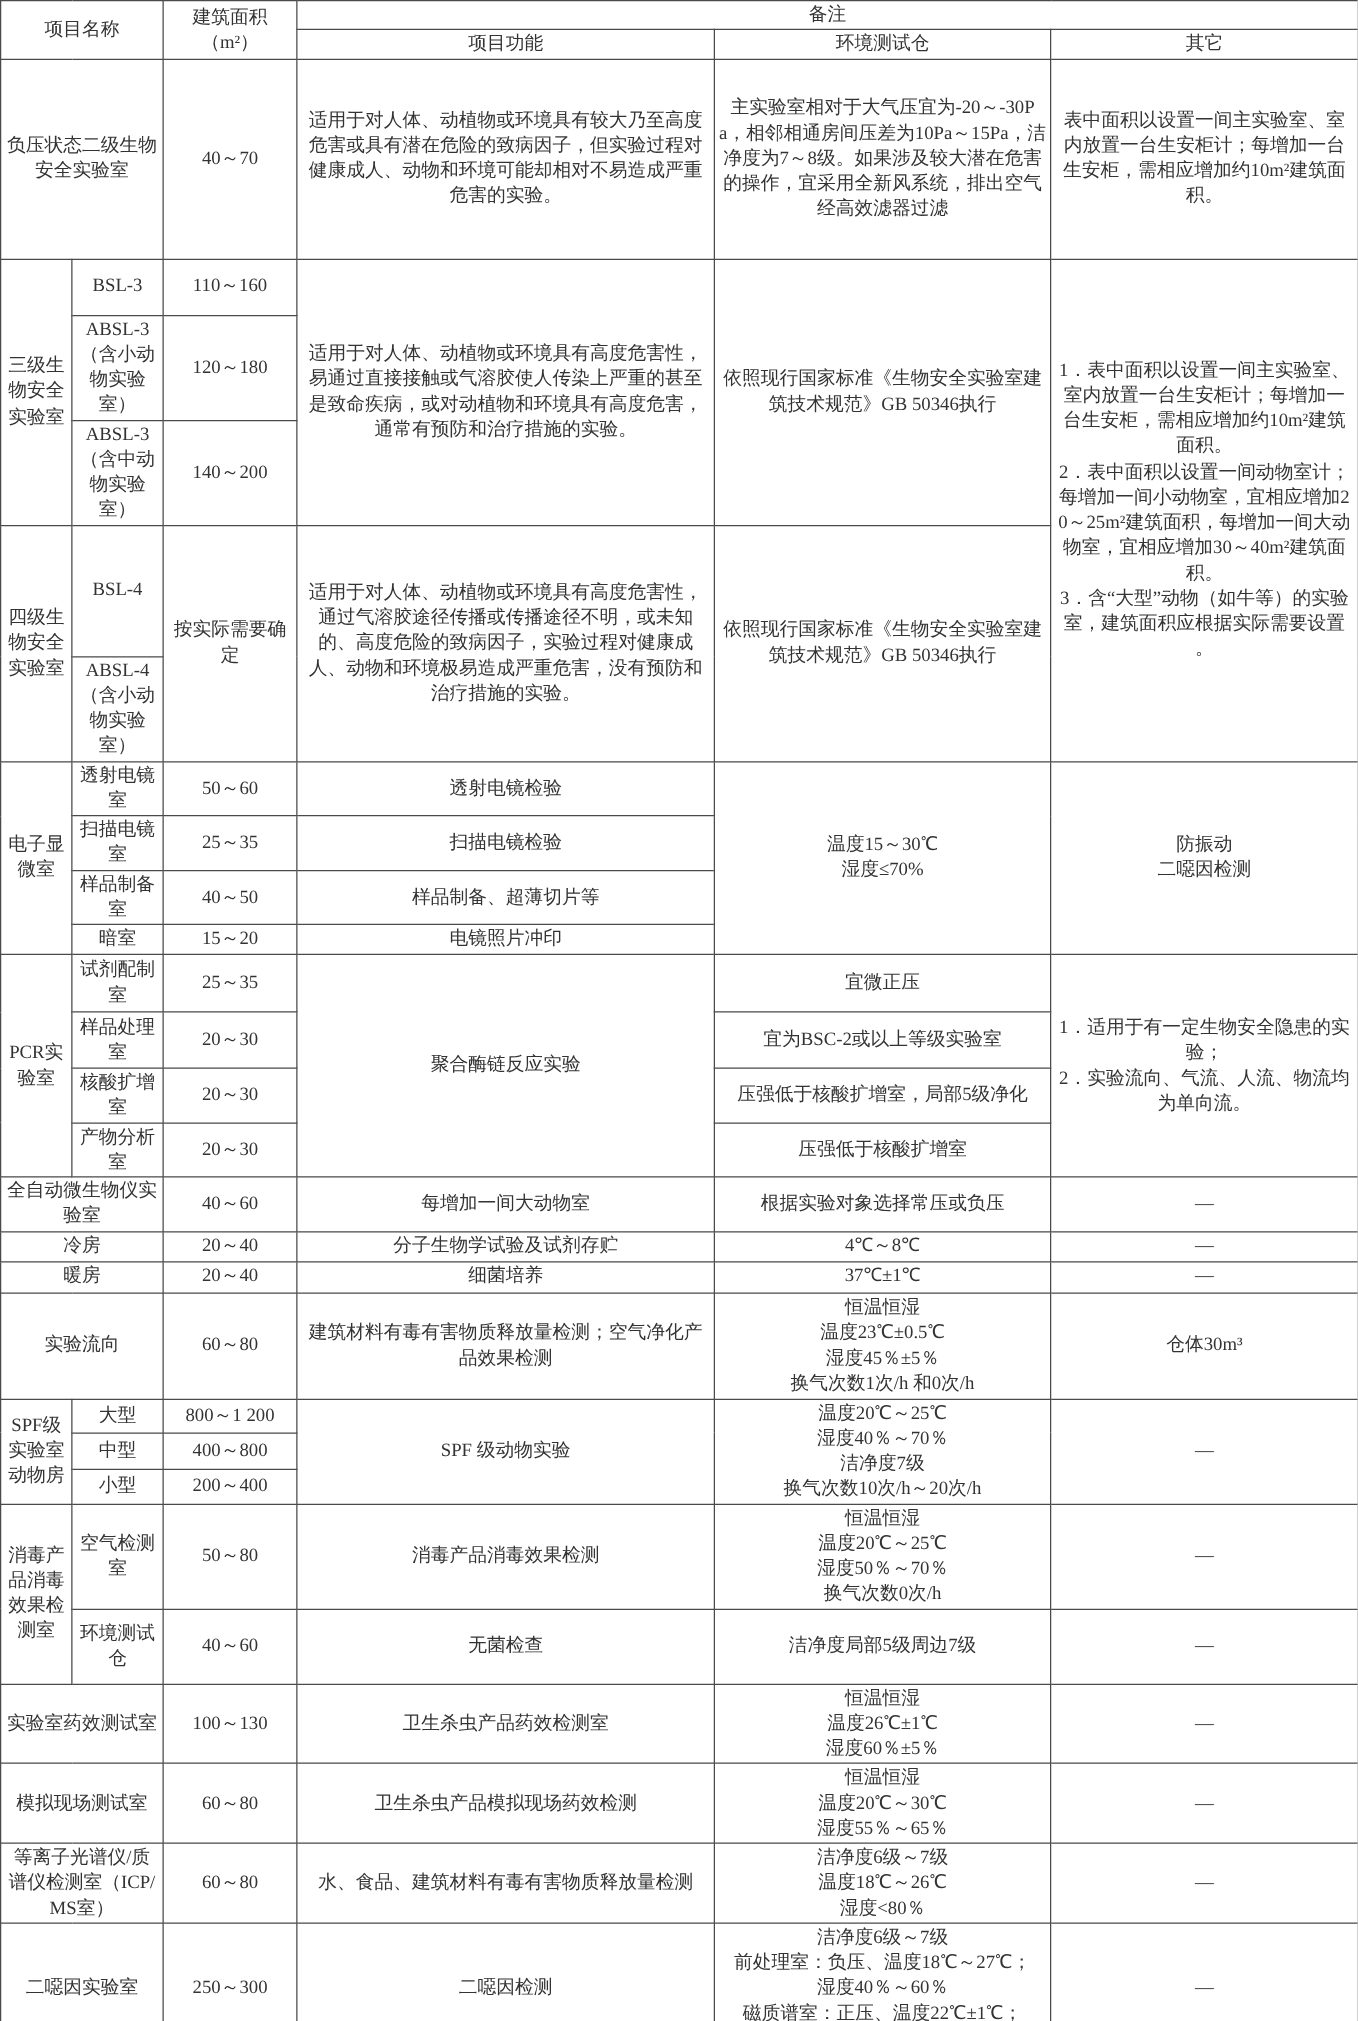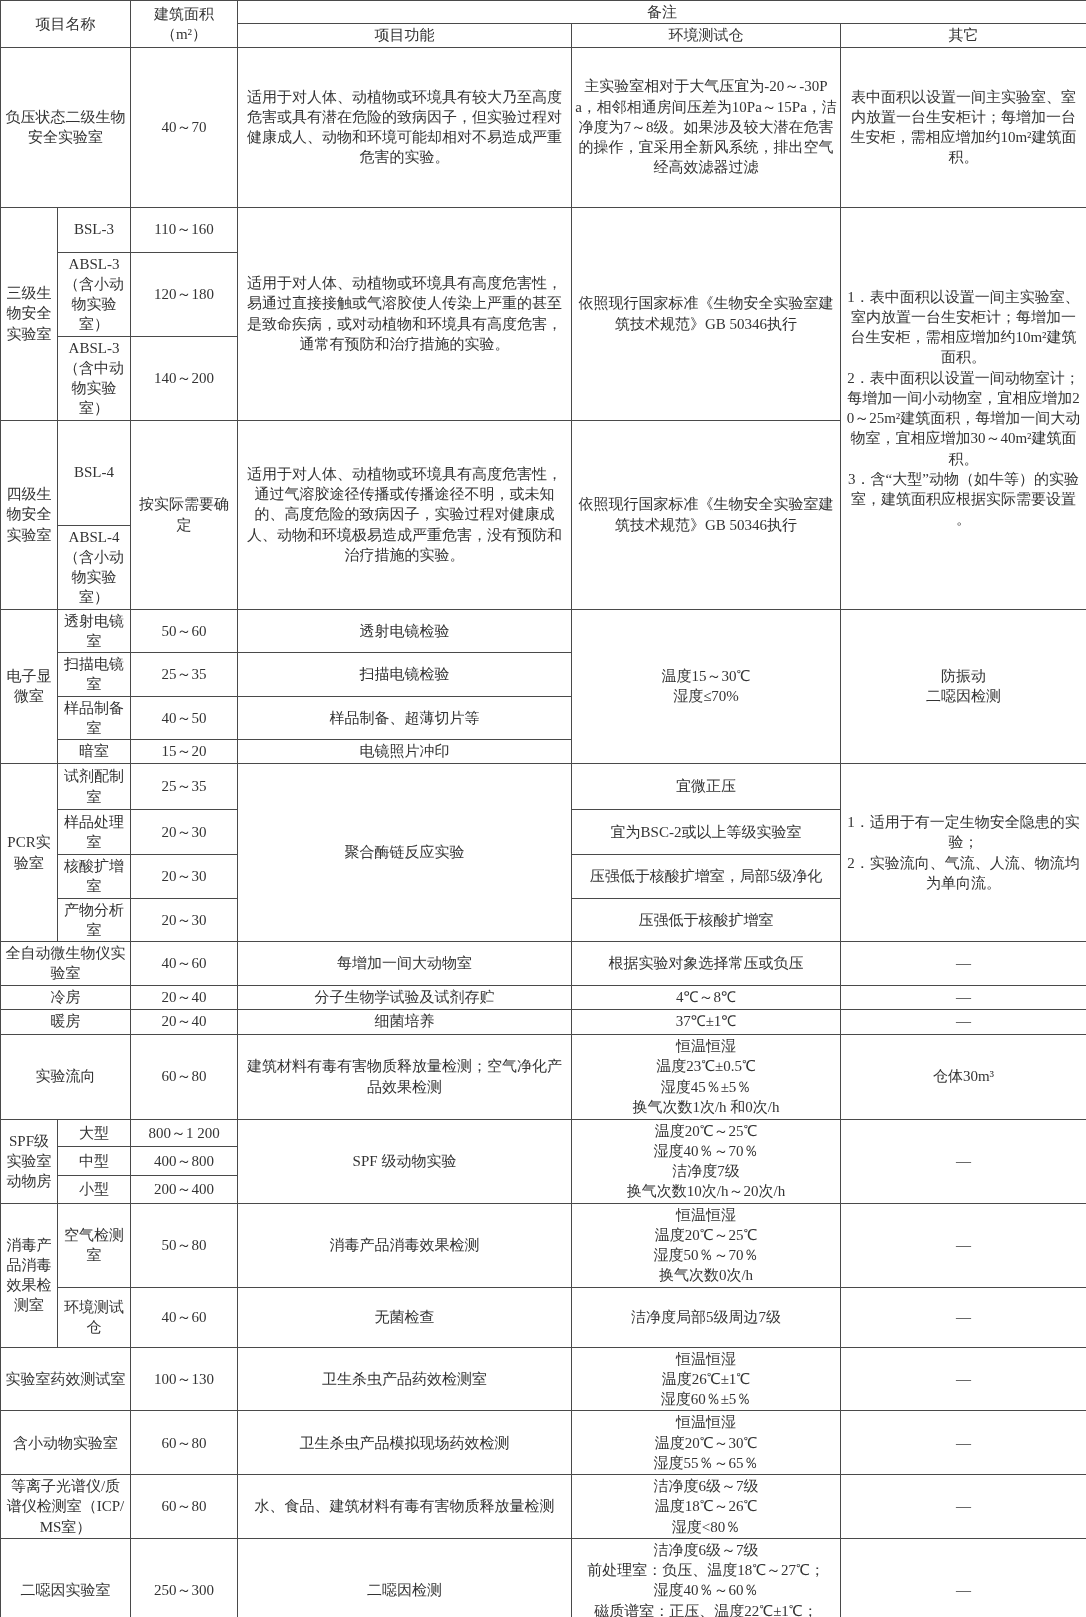--- a/index.html
+++ b/index.html
@@ -220,21 +220,21 @@
   <tr style="height:47px">
     <td colspan="2">实验室药效测试室</td>
     <td>100～130</td>
     <td>卫生杀虫产品药效检测室</td>
     <td class="pre">恒温恒湿
 温度26℃±1℃
 湿度60％±5％</td>
     <td>—</td>
   </tr>
   <tr style="height:58px">
-    <td colspan="2">含小动物实验室</td>
+    <td colspan="2">模拟现场测试室</td>
     <td>60～80</td>
     <td>卫生杀虫产品模拟现场药效检测</td>
     <td class="pre">恒温恒湿
 温度20℃～30℃
 湿度55％～65％</td>
     <td>—</td>
   </tr>
   <tr style="height:51px">
     <td colspan="2">等离子光谱仪/质谱仪检测室（ICP/MS室）</td>
     <td>60～80</td>

